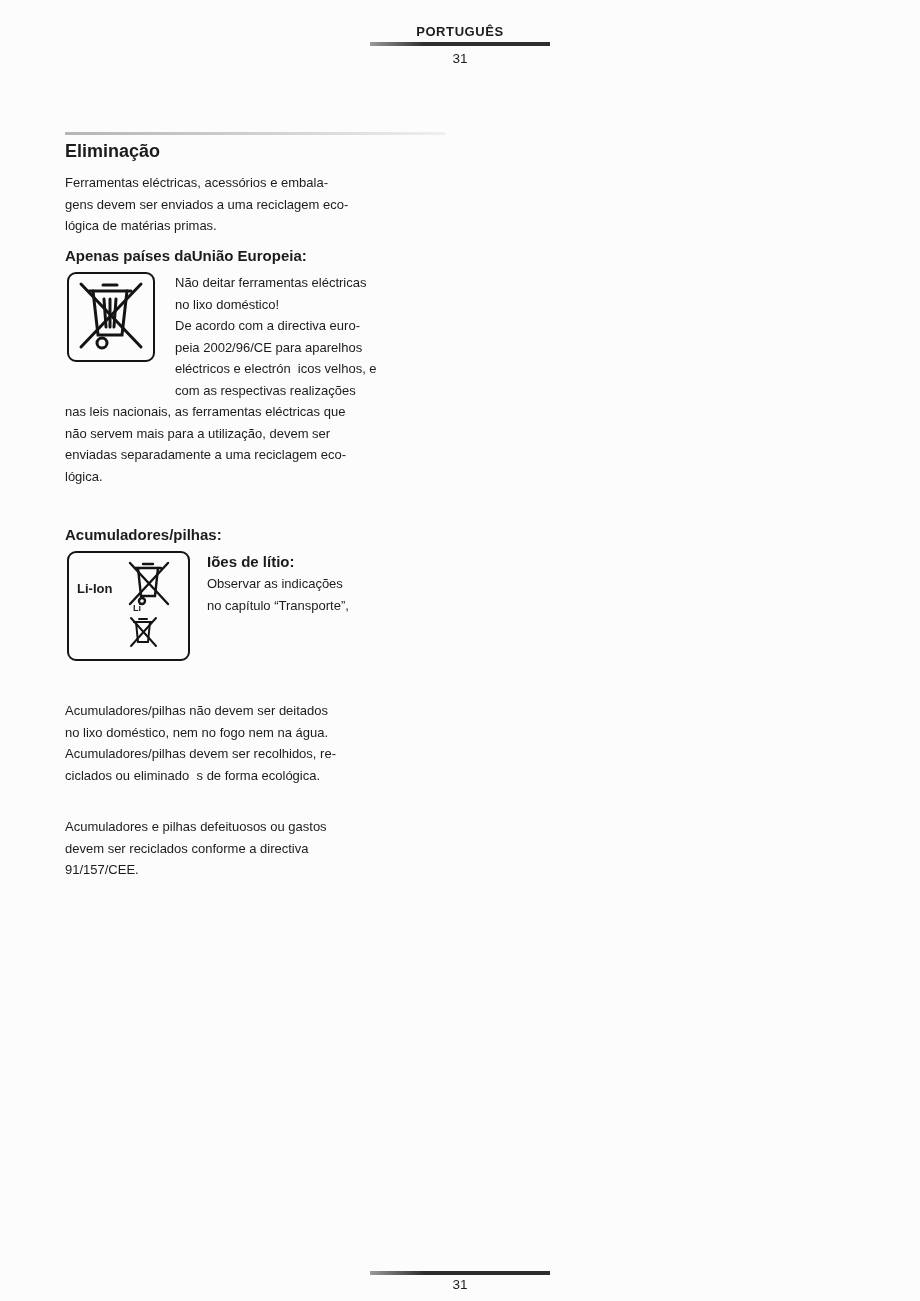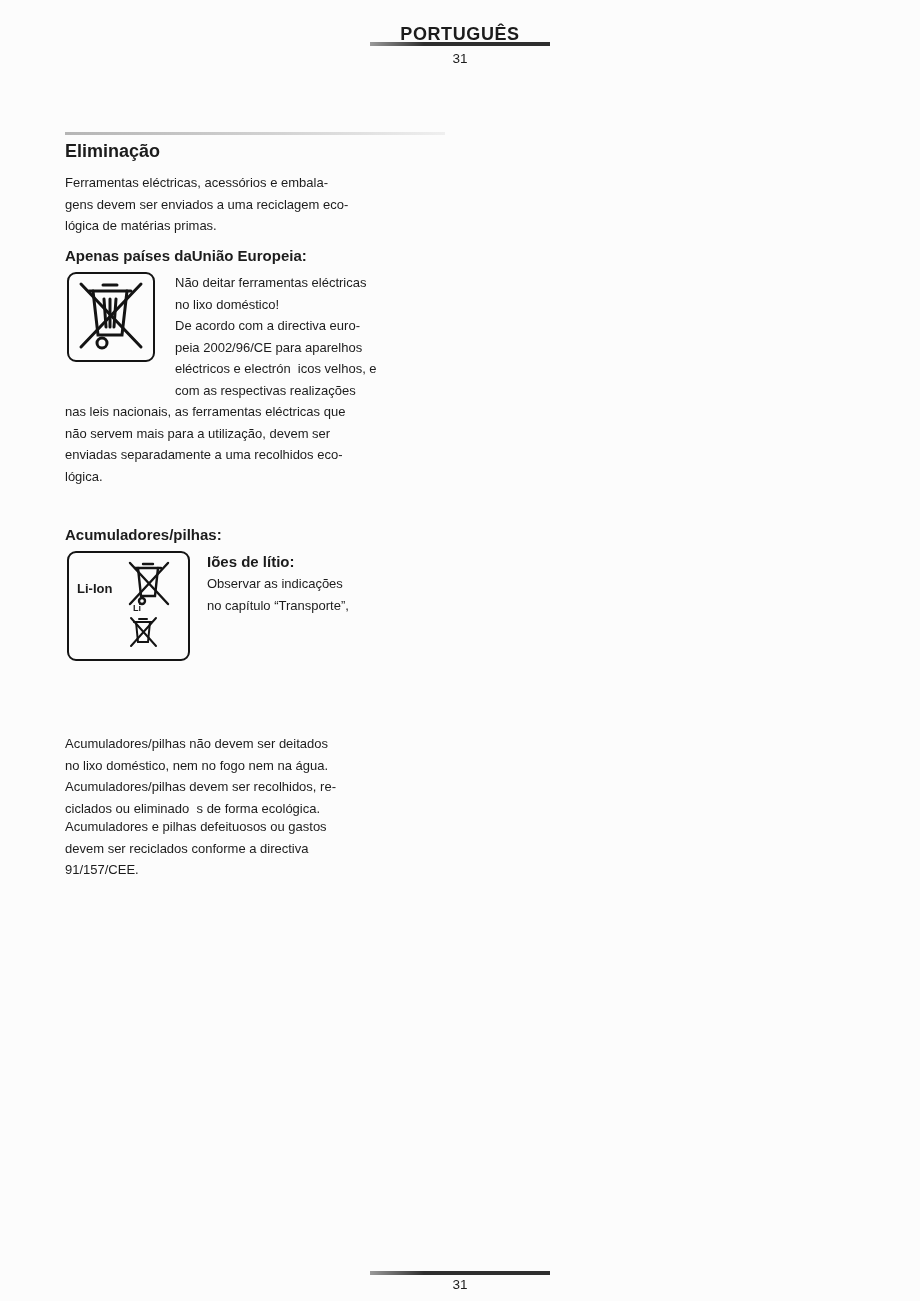--- a/index.html
+++ b/index.html
@@ -12,21 +12,21 @@
     font-family: "Liberation Sans", sans-serif;
     color: #1c1c1c;
     overflow: hidden;
   }
   .abs { position: absolute; margin: 0; }
 
   
   .lang-label {
     top: 24px; left: 0; width: 920px;
     text-align: center;
-    font-size: 18px; font-weight: bold; letter-spacing: 0.6px;
+    font-size: 13px; font-weight: bold; letter-spacing: 0.6px;
   }
   .top-rule {
     top: 42px; left: 370px; width: 180px; height: 3.5px;
     background: linear-gradient(90deg, #9a9a9a 0%, #2e2e2e 30%, #2e2e2e 100%);
   }
   .page-num-top {
     top: 51px; left: 0; width: 920px;
     text-align: center; font-size: 13.5px;
   }
   .bottom-rule {
@@ -57,21 +57,21 @@
     white-space: pre-line;
   }
 
   .intro-para       { top: 172px; left: 65px; width: 395px; }
   .eu-heading-1     { top: 245px; left: 65px; }
   .weee-text        { top: 272px; left: 175px; width: 285px; }
   .weee-cont        { top: 401px; left: 65px; width: 395px; }
   .batt-heading     { top: 524px; left: 65px; }
   .li-title         { top: 551px; left: 207px; }
   .li-text          { top: 573px; left: 207px; width: 250px; }
-  .batt-text        { top: 700px; left: 65px; width: 395px; margin-top: 33px; }
+  .batt-text        { top: 700px; left: 65px; width: 395px; }
   .eu-heading-2     { top: 795px; left: 65px; }
   .eu-text-2        { top: 816px; left: 65px; width: 395px; }
 
   
   .icon-box {
     position: absolute;
     border: 2.5px solid #141414;
     border-radius: 9px;
     box-sizing: border-box;
     background: transparent;
@@ -128,21 +128,21 @@
 
   <p class="abs body-text weee-text">Não deitar ferramentas eléctricas
 no lixo doméstico!
 De acordo com a directiva euro-
 peia 2002/96/CE para aparelhos
 eléctricos e electrón&nbsp;&nbsp;icos velhos, e
 com as respectivas realizações</p>
 
   <p class="abs body-text weee-cont">nas leis nacionais, as ferramentas eléctricas que
 não servem mais para a utilização, devem ser
-enviadas separadamente a uma recolhidos eco-
+enviadas separadamente a uma reciclagem eco-
 lógica.</p>
 
   <h2 class="abs bold-line batt-heading">Acumuladores/pilhas:</h2>
 
   <div class="icon-box liion-box">
     <span class="liion-label">Li-Ion</span>
     <svg class="li-bin" width="44" height="50" viewBox="0 0 44 50">
       <g fill="none" stroke="#141414" stroke-width="2.4" stroke-linecap="round">
         <line x1="16" y1="4" x2="26" y2="4"></line>
         <line x1="8" y1="8" x2="34" y2="8"></line>

